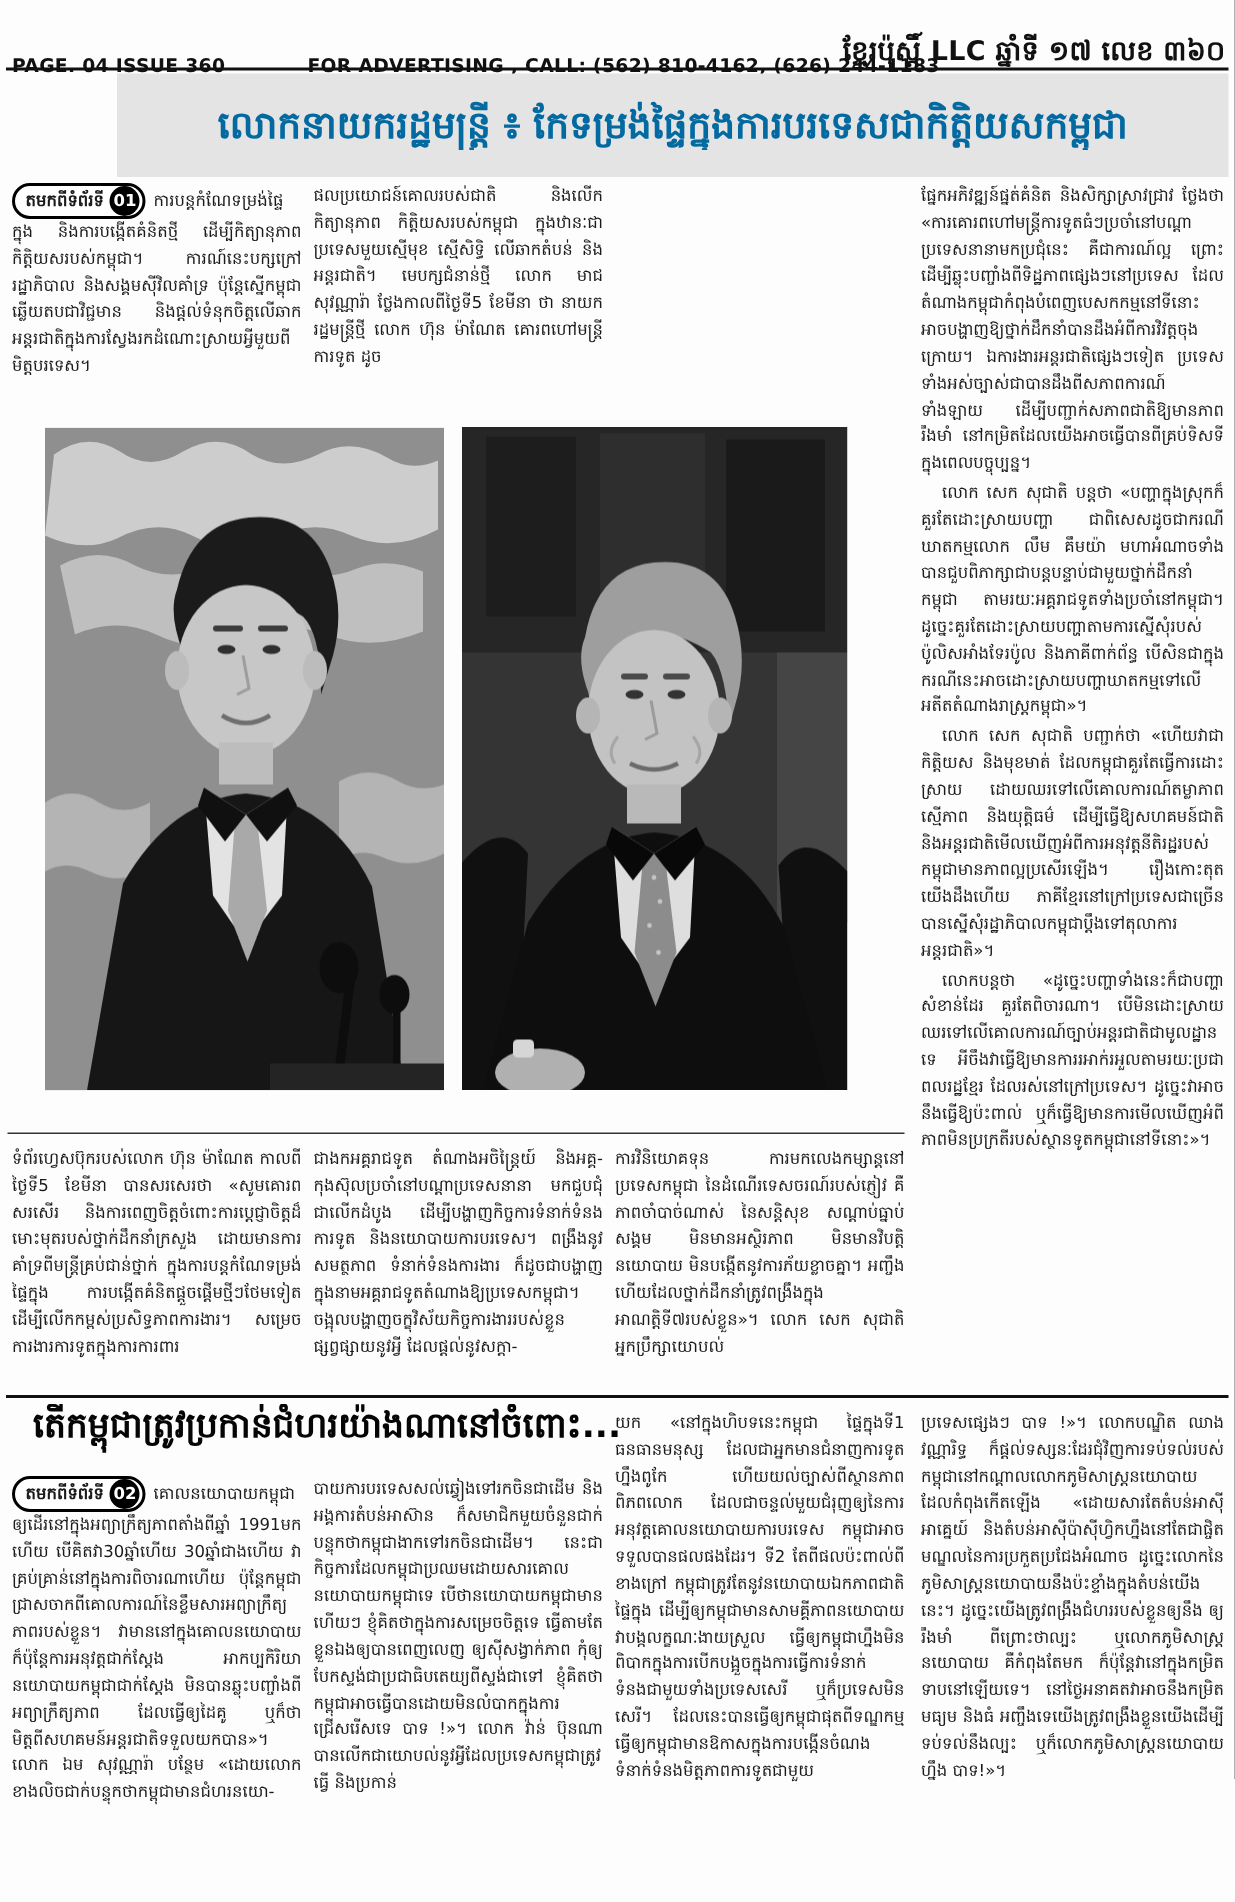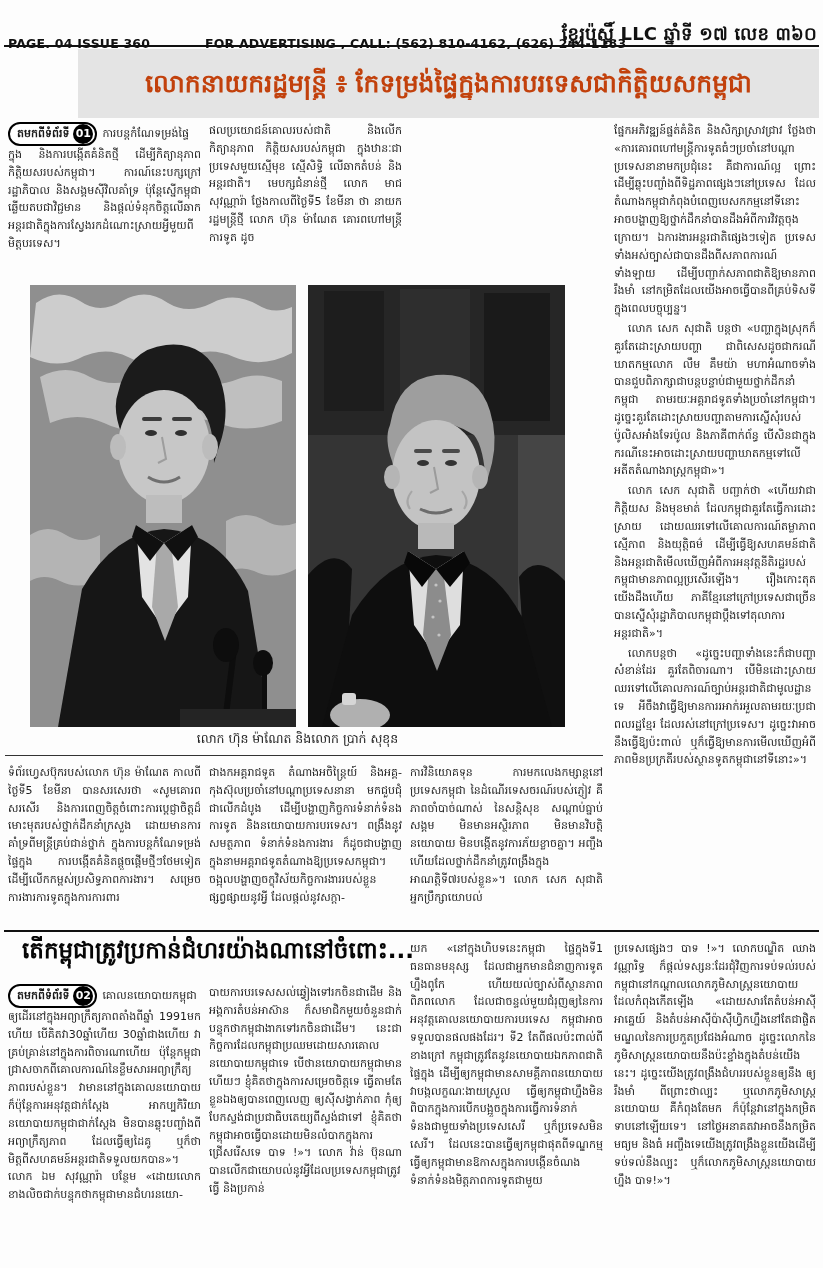--- a/index.html
+++ b/index.html
@@ -14,21 +14,21 @@
   .hdr-center{left:205px;}
   .hdr-right{right:6px; top:22px; font-size:18px;}
   .rule{position:absolute; background:#111;}
   .rule-top{top:45px; left:4px; width:815px; height:2px;}
   
   .band{
     position:absolute; top:49px; left:78px; width:741px; height:69px;
     background:#e4e4e4; display:flex; flex-direction:column; justify-content:center;
     text-align:center;
   }
-  .band .hl{font-size:25px; font-weight:bold; line-height:33px; color:#c2410c; white-space:nowrap; overflow:hidden;}
+  .band .hl{font-size:25px; font-weight:bold; line-height:33px; color:#0369a1; white-space:nowrap; overflow:hidden;}
   
   .col{
     position:absolute; font-size:11px; line-height:1.62; text-align:justify;
     overflow:hidden; color:#1a1a1a;
   }
   .col p{margin:0 0 2px 0; text-indent:14px;}
   .col p.first{text-indent:0;}
   
   .badge{
     display:inline-flex; align-items:center; gap:4px;
@@ -166,21 +166,20 @@
             <circle cx="131" cy="350" r="1.6"></circle>
         </g>
         <path d="M100 266 L128 284 L114 302 L96 278 Z" fill="#080808"></path>
         <path d="M156 266 L128 284 L142 302 L162 278 Z" fill="#080808"></path>
 
         <ellipse cx="52" cy="430" rx="30" ry="16" fill="#b0b0b0"></ellipse>
         <rect x="34" y="408" width="14" height="12" rx="3" fill="#d6d6d6"></rect>
       </svg>
     </div>
   </div>
-  <div class="caption">លោក ហ៊ុន ម៉ាណែត និងលោក ប្រាក់ សុខុន</div>
   <div class="rule rule-caption"></div>
 
   <div class="col" style="top:764px; left:8px; width:193px; height:162px;">
     <p class="first">ទំព័រហ្វេសប៊ុករបស់លោក ហ៊ុន ម៉ាណែត កាលពីថ្ងៃទី5 ខែមីនា បានសរសេរថា «សូមគោរពសរសើរ និងការពេញចិត្តចំពោះការប្តេជ្ញាចិត្តដ៏មោះមុតរបស់ថ្នាក់ដឹកនាំក្រសួង ដោយមានការគាំទ្រពីមន្ត្រីគ្រប់ជាន់ថ្នាក់ ក្នុងការបន្តកំណែទម្រង់ផ្ទៃក្នុង ការបង្កើតគំនិតផ្តួចផ្តើមថ្មីៗថែមទៀត ដើម្បីលើកកម្ពស់ប្រសិទ្ធភាពការងារ។ សម្រេចការងារការទូតក្នុងការការពារ</p>
   </div>
   <div class="col" style="top:764px; left:209px; width:193px; height:162px;">
     <p class="first">ជាងកអគ្គរាជទូត តំណាងអចិន្ត្រៃយ៍ និងអគ្គ-កុងស៊ុលប្រចាំនៅបណ្តាប្រទេសនានា មកជួបជុំជាលើកដំបូង ដើម្បីបង្ហាញកិច្ចការទំនាក់ទំនងការទូត និងនយោបាយការបរទេស។ ពង្រឹងនូវសមត្ថភាព ទំនាក់ទំនងការងារ ក៏ដូចជាបង្ហាញក្នុងនាមអគ្គរាជទូតតំណាងឱ្យប្រទេសកម្ពុជា។ ចង្អុលបង្ហាញចក្ខុវិស័យកិច្ចការងាររបស់ខ្លួនផ្សព្វផ្សាយនូវអ្វី ដែលផ្តល់នូវសក្តា-</p>
   </div>
   <div class="col" style="top:764px; left:410px; width:193px; height:162px;">
     <p class="first">ការវិនិយោគទុន ការមកលេងកម្សាន្តនៅប្រទេសកម្ពុជា នៃដំណើរទេសចរណ៍របស់ភ្ញៀវ គឺភាពចាំបាច់ណាស់ នៃសន្តិសុខ សណ្តាប់ធ្នាប់សង្គម មិនមានអស្ថិរភាព មិនមានវិបត្តិនយោបាយ មិនបង្កើតនូវការភ័យខ្លាចគ្នា។ អញ្ចឹងហើយដែលថ្នាក់ដឹកនាំត្រូវពង្រឹងក្នុងអាណត្តិទី៧របស់ខ្លួន»។ លោក សេក សុជាតិ អ្នកប្រឹក្សាយោបល់</p>

